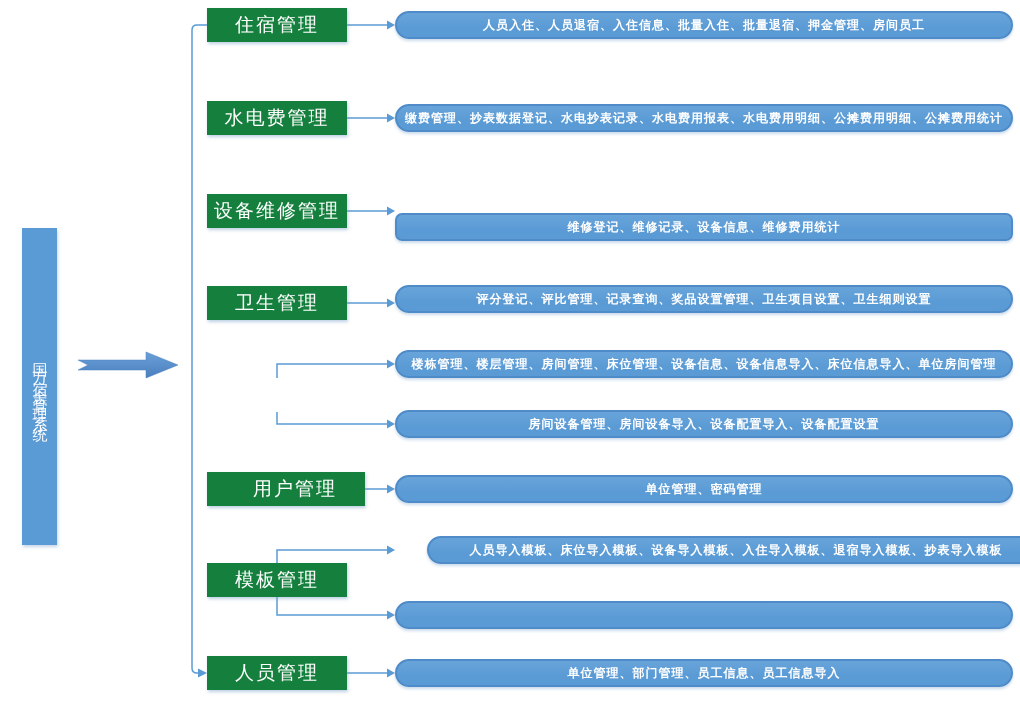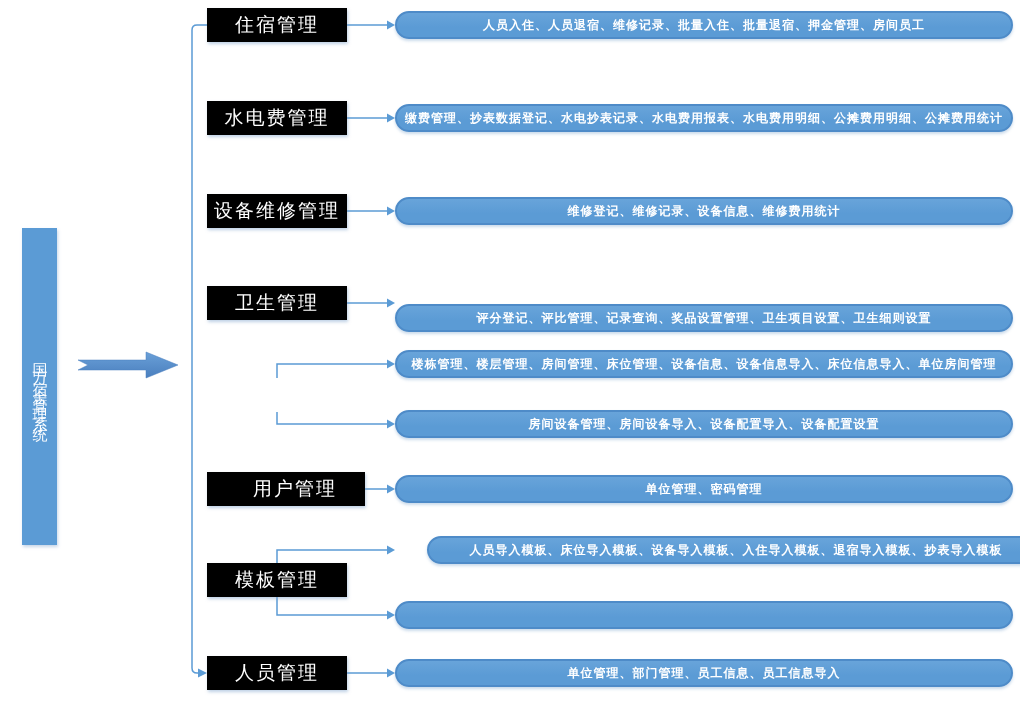--- a/index.html
+++ b/index.html
@@ -44,21 +44,21 @@
   .big-arrow {
     position: absolute;
     left: 78px; top: 351px;
     width: 100px; height: 28px;
     z-index: 2;
   }
   .module-box {
     position: absolute;
     left: 207px;
     width: 140px; height: 34px;
-    background: #000000;
+    background: #15803d;
     color: #ffffff;
     font-size: 19px;
     letter-spacing: 2px;
     display: flex;
     align-items: center;
     justify-content: center;
     z-index: 2;
     box-shadow: 1px 2px 3px rgba(130,165,205,0.5);
   }
   .detail-pill {
@@ -84,22 +84,22 @@
   .box-r1 { top: 8px; }
   .box-r2 { top: 101px; }
   .box-r3 { top: 194px; }
   .box-r4 { top: 286px; }
   .box-r5 { top: 378px; }
   .box-r6 { top: 472px; padding-left: 18px; }
   .box-r7 { top: 563px; }
   .box-r8 { top: 656px; }
   .pill-p1  { top: 11px; }
   .pill-p2  { top: 104px; }
-  .pill-p3  { top: 197px; }
-  .pill-p4  { top: 304px; }
+  .pill-p3  { top: 213px; border-radius: 7px; }
+  .pill-p4  { top: 285px; }
   .pill-p5  { top: 350px; }
   .pill-p6  { top: 410px; }
   .pill-p7  { top: 475px; }
   .pill-p8  { top: 536px; margin-left: 32px; }
   .pill-p9  { top: 601px; }
   .pill-p10 { top: 659px; }
 </style>
 </head>
 <body>
 
@@ -153,21 +153,21 @@
   </svg>
 
   <div class="module-box box-r1">住宿管理</div>
   <div class="module-box box-r2">水电费管理</div>
   <div class="module-box box-r3">设备维修管理</div>
   <div class="module-box box-r4">卫生管理</div>
   <div class="module-box box-r6">用户管理</div>
   <div class="module-box box-r7">模板管理</div>
   <div class="module-box box-r8">人员管理</div>
 
-  <div class="detail-pill pill-p1">人员入住、人员退宿、维修记录、批量入住、批量退宿、押金管理、房间员工</div>
+  <div class="detail-pill pill-p1">人员入住、人员退宿、入住信息、批量入住、批量退宿、押金管理、房间员工</div>
   <div class="detail-pill pill-p2">缴费管理、抄表数据登记、水电抄表记录、水电费用报表、水电费用明细、公摊费用明细、公摊费用统计</div>
   <div class="detail-pill pill-p3">维修登记、维修记录、设备信息、维修费用统计</div>
   <div class="detail-pill pill-p4">评分登记、评比管理、记录查询、奖品设置管理、卫生项目设置、卫生细则设置</div>
   <div class="detail-pill pill-p5">楼栋管理、楼层管理、房间管理、床位管理、设备信息、设备信息导入、床位信息导入、单位房间管理</div>
   <div class="detail-pill pill-p6">房间设备管理、房间设备导入、设备配置导入、设备配置设置</div>
   <div class="detail-pill pill-p7">单位管理、密码管理</div>
   <div class="detail-pill pill-p8">人员导入模板、床位导入模板、设备导入模板、入住导入模板、退宿导入模板、抄表导入模板</div>
   <div class="detail-pill pill-p9"></div>
   <div class="detail-pill pill-p10">单位管理、部门管理、员工信息、员工信息导入</div>
 

